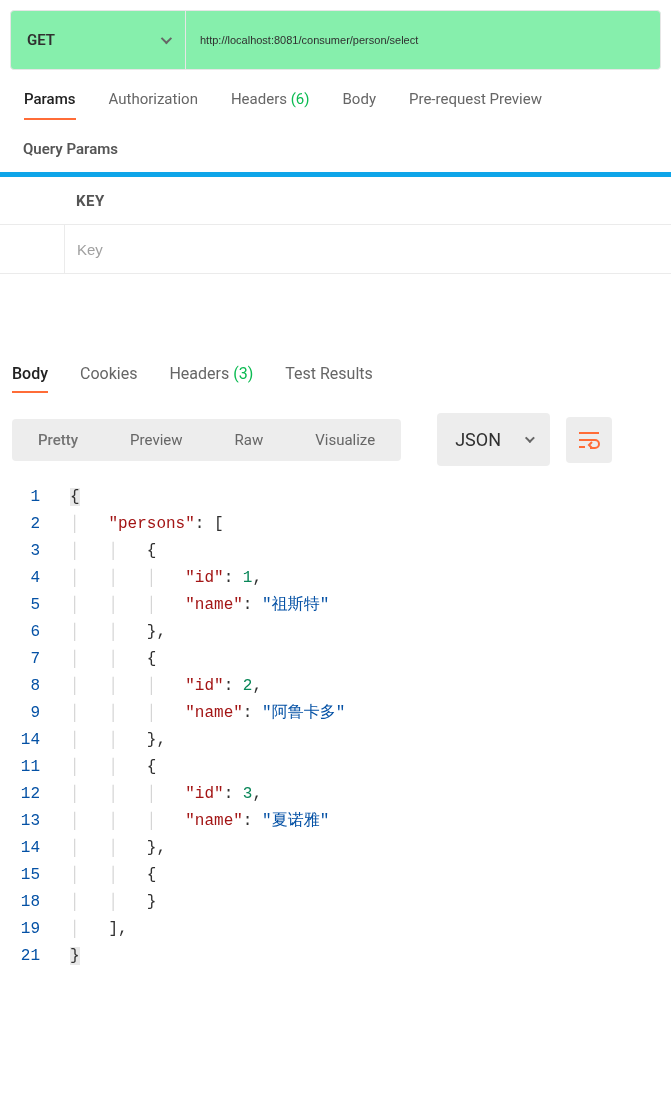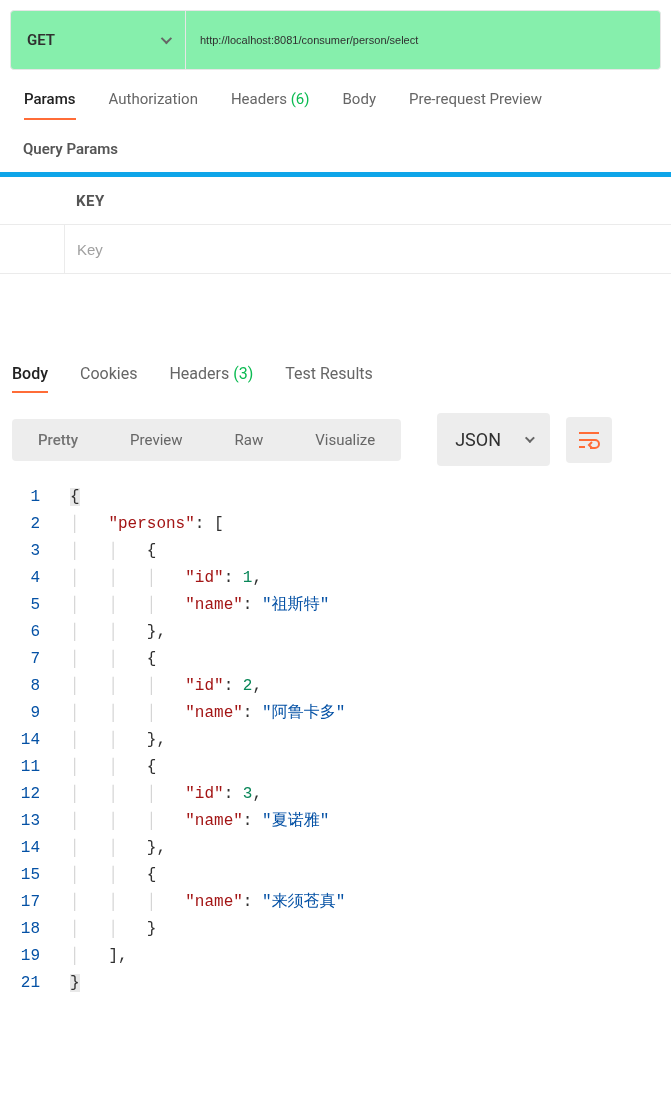--- a/index.html
+++ b/index.html
@@ -314,24 +314,20 @@
     </div>
   <div class="code-line">
       <span class="ln">14</span>
       <span class="cc"><span class="guide">│   │   </span><span class="punct">},</span></span>
     </div>
   <div class="code-line">
       <span class="ln">15</span>
       <span class="cc"><span class="guide">│   │   </span><span class="punct">{</span></span>
     </div>
   <div class="code-line">
-      <span class="ln">17</span>
-      <span class="cc"><span class="guide">│   │   │   </span><span class="key-str">"name"</span><span class="punct">: </span><span class="str-val">"来须苍真"</span></span>
-    </div>
-  <div class="code-line">
       <span class="ln">18</span>
       <span class="cc"><span class="guide">│   │   </span><span class="punct">}</span></span>
     </div>
   <div class="code-line">
       <span class="ln">19</span>
       <span class="cc"><span class="guide">│   </span><span class="punct">],</span></span>
     </div>
   <div class="code-line">
       <span class="ln">21</span>
       <span class="cc"><span class="brace-hi punct">}</span></span>

